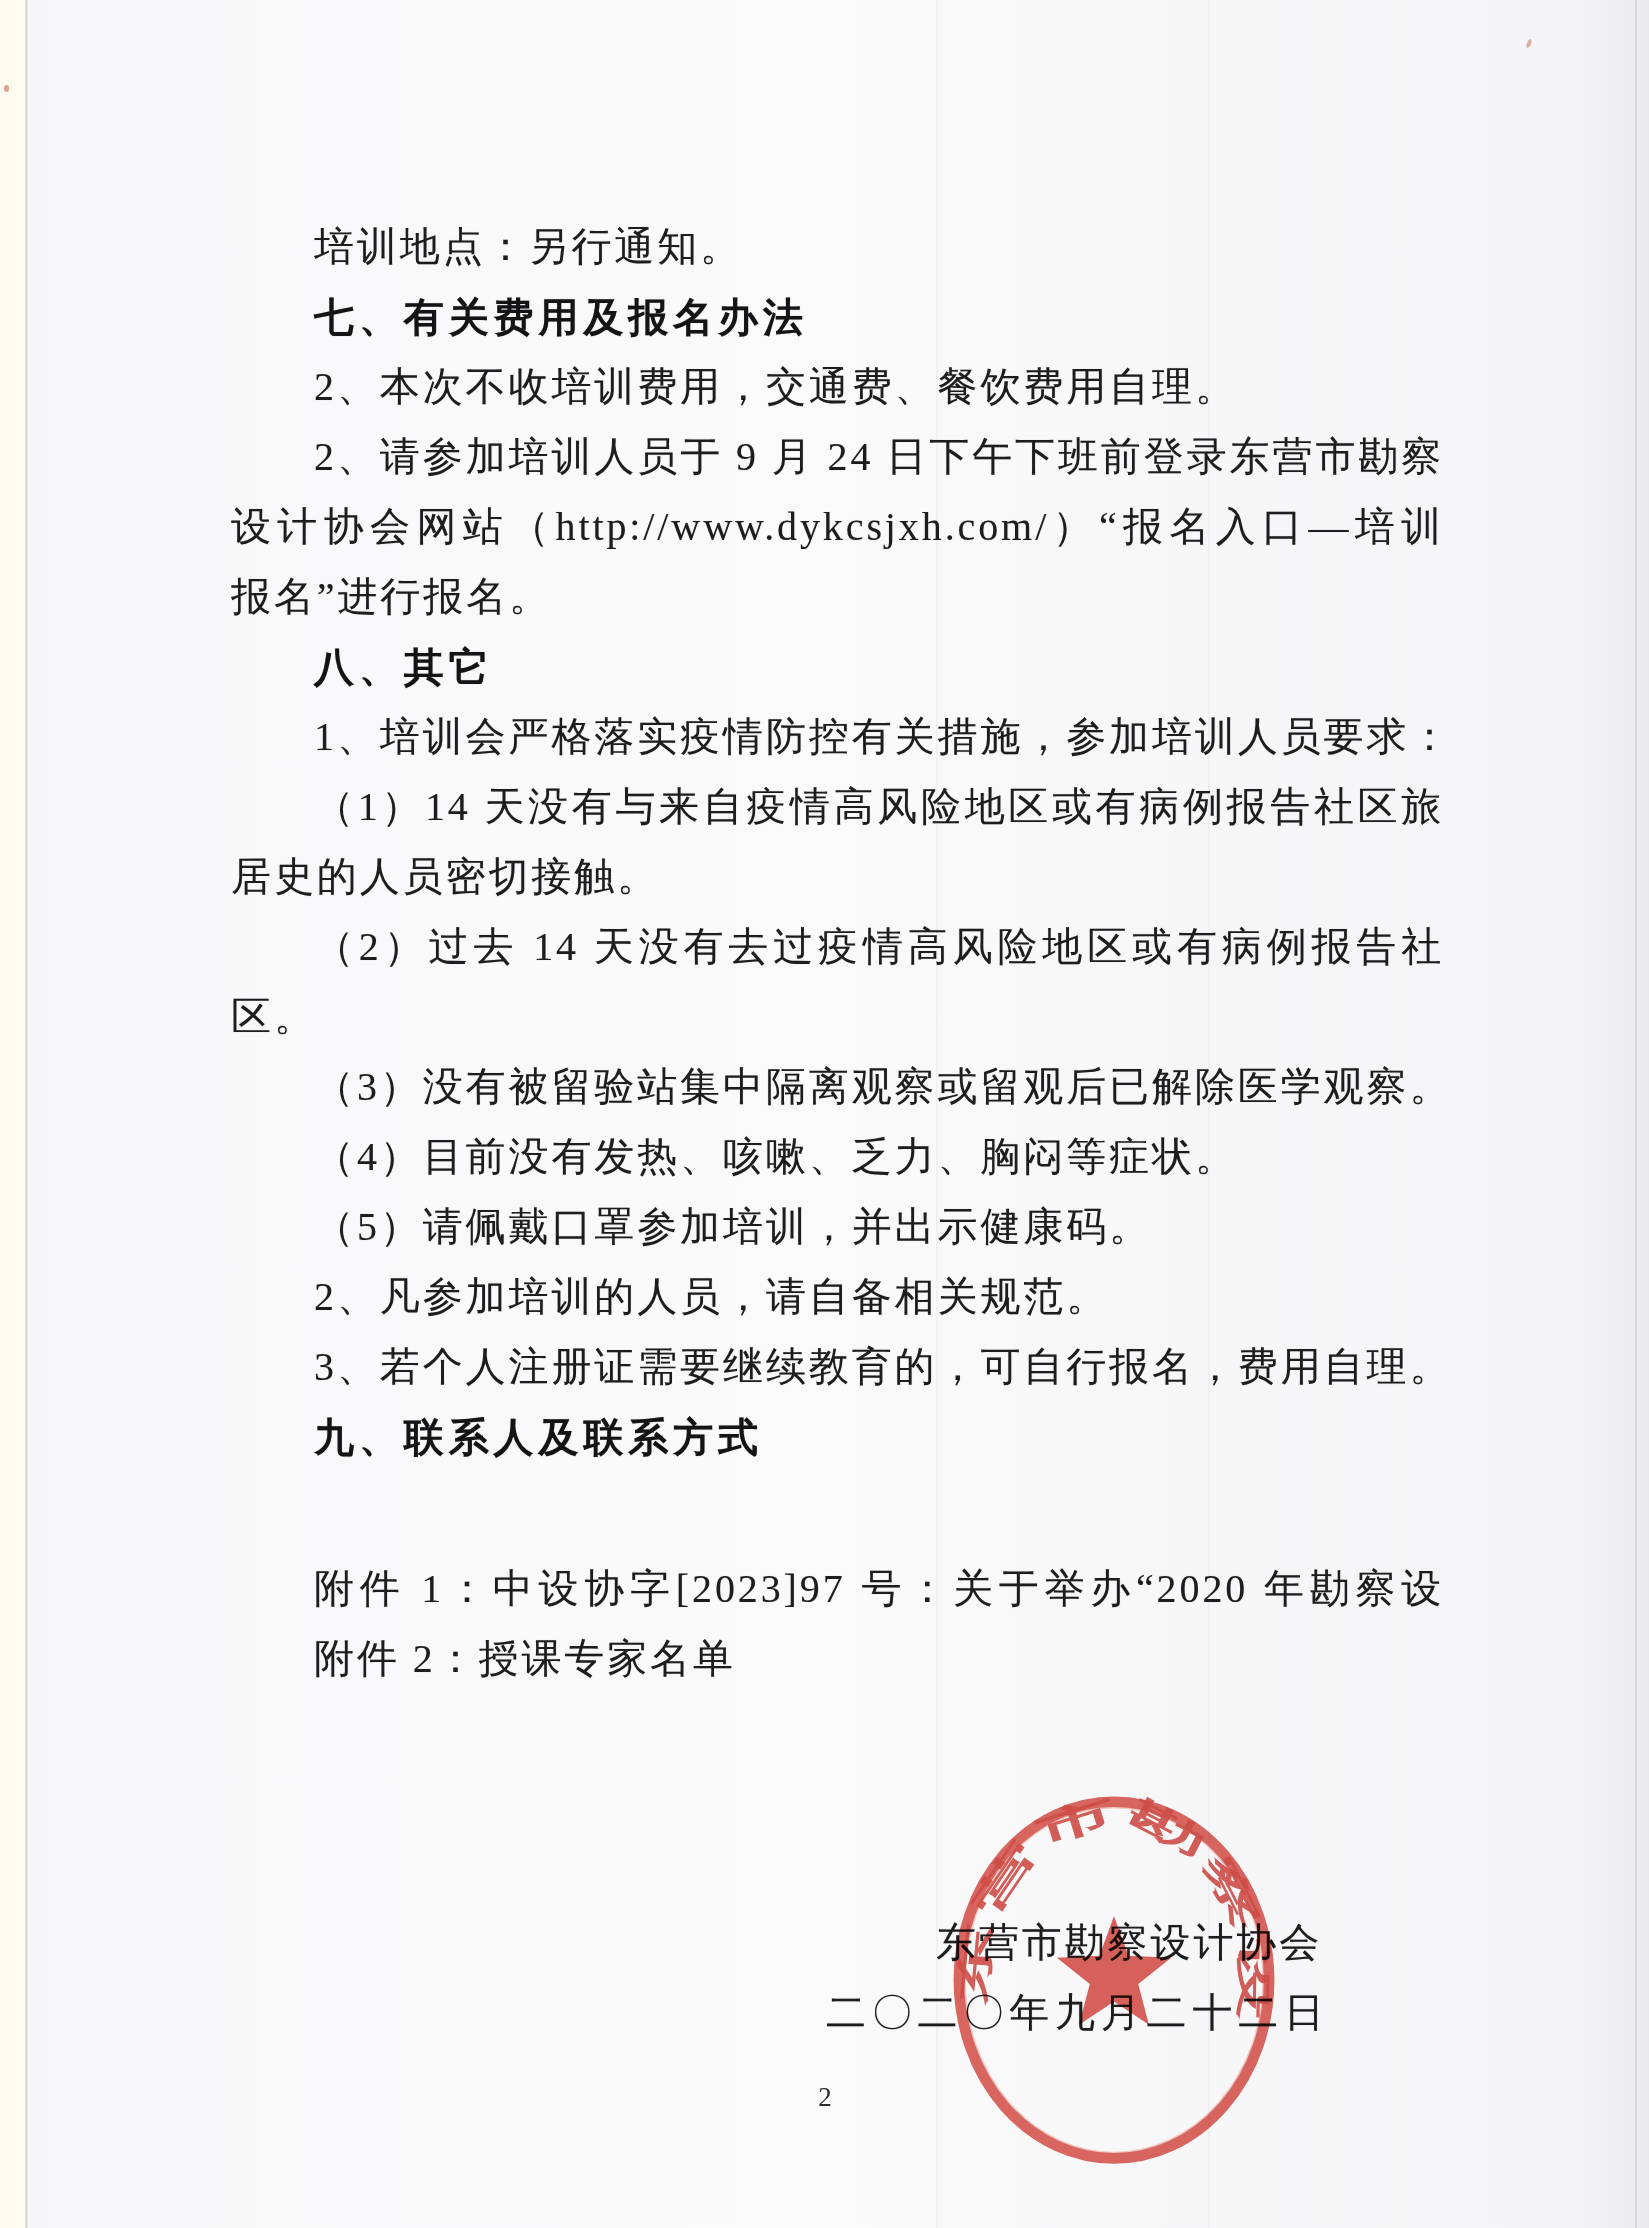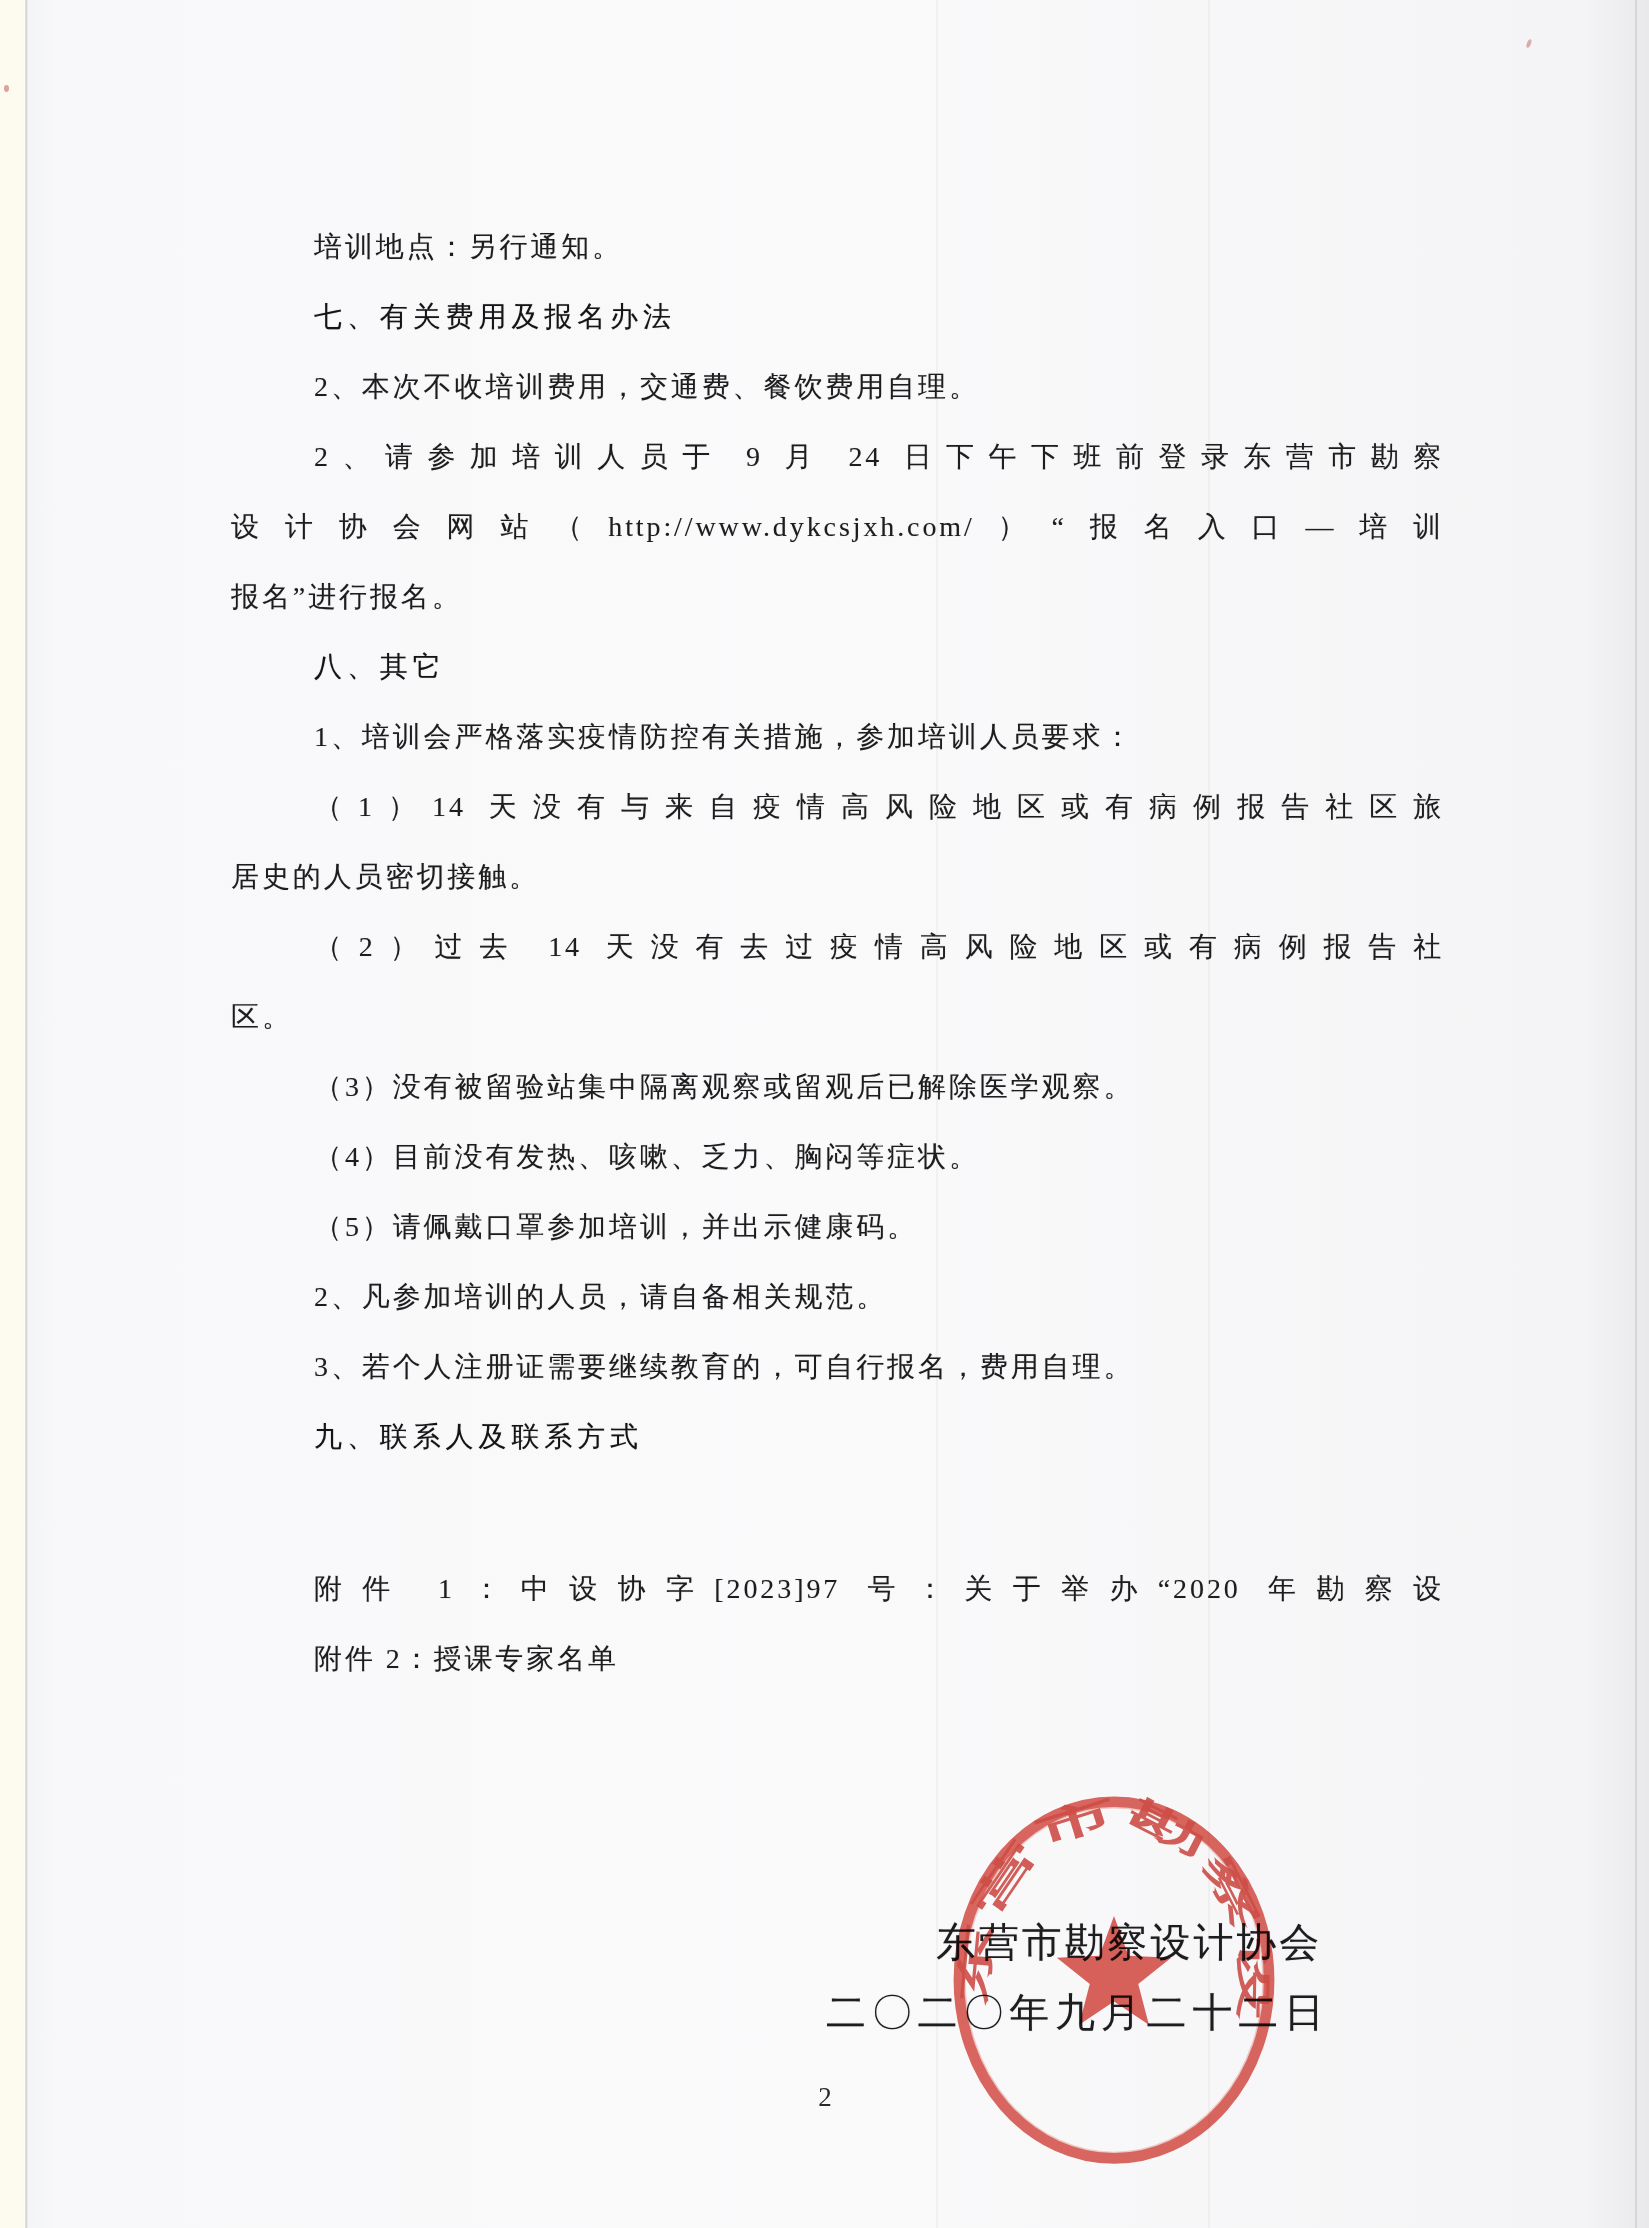--- a/index.html
+++ b/index.html
@@ -20,29 +20,29 @@
   .edge-line{position:absolute;top:0;bottom:0;left:1635px;width:1.9px;background:rgba(150,150,155,0.25);}
   .speck{position:absolute;border-radius:50%;}
   .speck.a{left:3.9px;top:85px;width:4.9px;height:6.8px;background:rgba(200,90,80,.55);}
   .speck.b{left:1527px;top:39px;width:3.9px;height:8.7px;background:rgba(195,100,85,.5);transform:rotate(20deg);}
 
   .text-col{
     position:absolute;left:231px;top:212px;width:1215px;
   }
   .ln{
     height:70px;line-height:70px;
-    font-size:28px;letter-spacing:2.9px;
+    font-size:40px;letter-spacing:2.9px;
     white-space:nowrap;
     text-shadow:0 0 1px rgba(20,20,20,.25);
   }
   .ln.indent{padding-left:83px;}
   .ln.full{white-space:normal;text-align:justify;text-align-last:justify;padding-right:1.9px;}
   .ln.heading{
     font-family:"Liberation Sans","DejaVu Sans",sans-serif;
-    font-weight:400;letter-spacing:4.9px;color:#141416;
+    font-weight:700;letter-spacing:4.9px;color:#141416;
     text-shadow:0 0 1px rgba(0,0,0,.35);
   }
   .gap1{height:82px;}
 
   .sign-line{position:absolute;height:70px;line-height:70px;font-size:40px;white-space:nowrap;text-shadow:0 0 1px rgba(20,20,20,.3);}
   .sign-org{left:936px;top:1908px;letter-spacing:2.9px;}
   .sign-date{left:826px;top:1978px;letter-spacing:5.8px;}
 
   .page-number{
     position:absolute;left:0;right:0;top:2082px;

